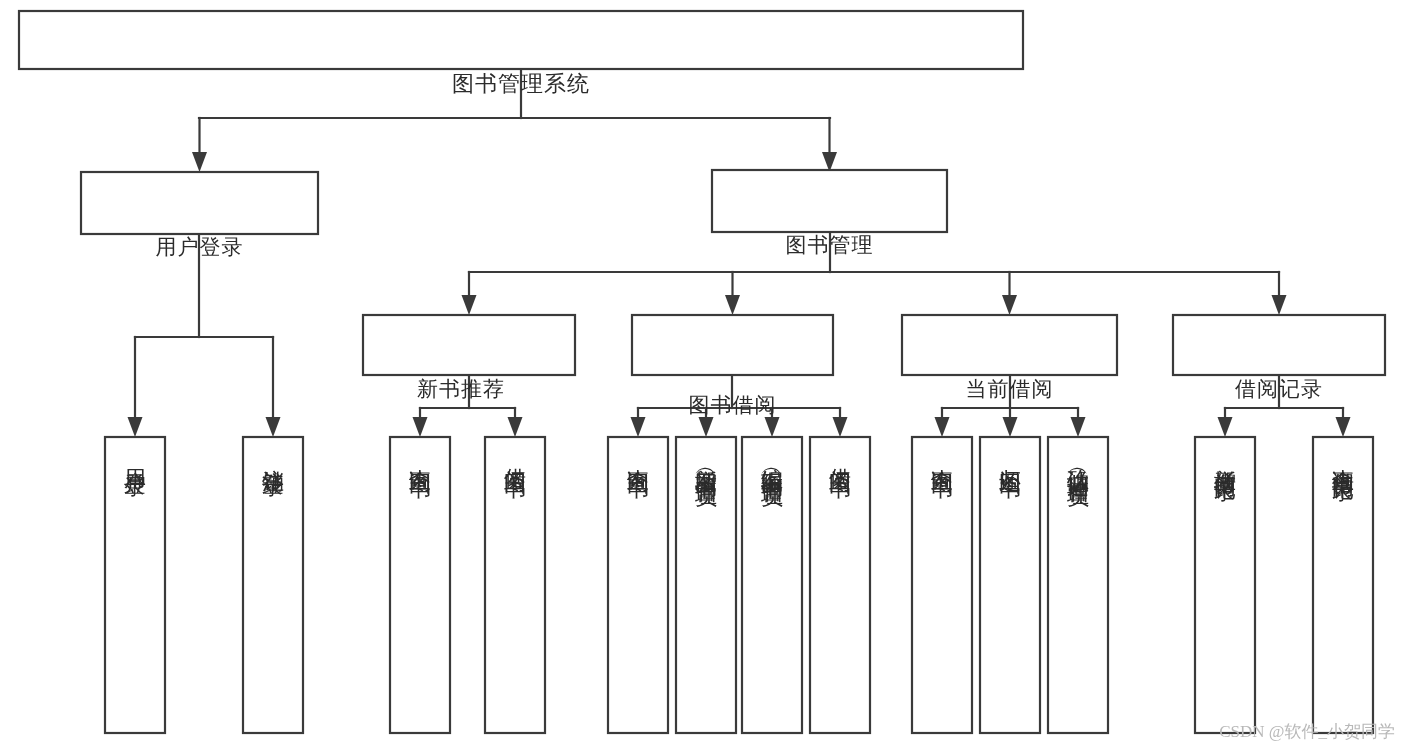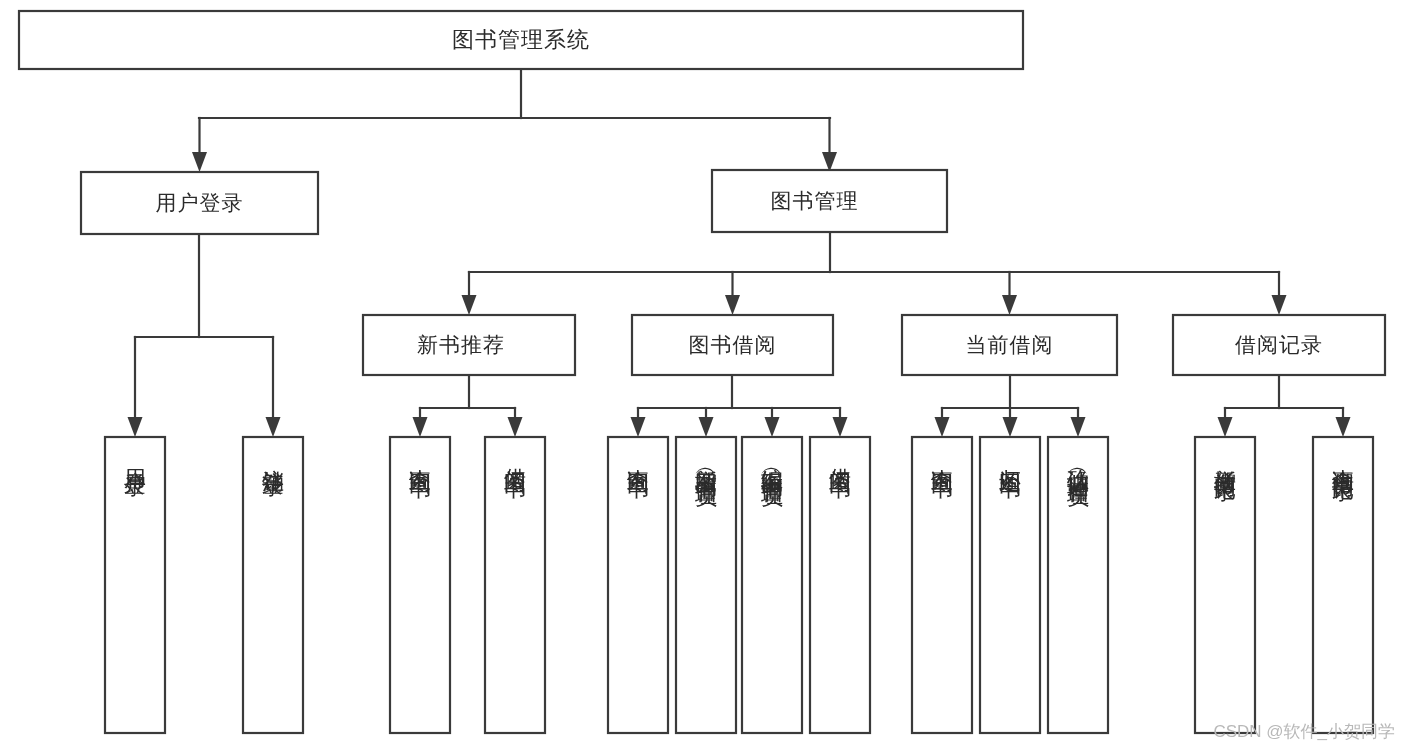--- a/index.html
+++ b/index.html
@@ -59,36 +59,37 @@
     color: #2b2b2b;
     letter-spacing: 2.5px;
     white-space: nowrap;
   }
   .box-label-wrap {
     position: absolute;
     display: flex;
     align-items: center;
     justify-content: center;
     pointer-events: none;
+    margin-top: 44px;
   }
   .box-label-text {
     font-family: "Liberation Sans", "DejaVu Sans", sans-serif;
     font-size: 21px;
     color: #2b2b2b;
     letter-spacing: 1px;
     white-space: nowrap;
   }
   .box-label-text.root {
     font-size: 22px;
   }
   #watermark {
     position: absolute;
     right: 10px;
     bottom: 4px;
-    font-family: Liberation Sans, sans-serif;
+    font-family: Liberation Serif, serif;
     font-size: 17px;
     color: #b8b8b8;
     white-space: nowrap;
     user-select: none;
   }
 </style>
 </head>
 <body>
 
 <div id="diagram-root">
@@ -187,27 +188,27 @@
       </g>
   </svg>
 
   <div id="label-layer">
       <div class="box-label-wrap" style="left: 19px; top: 11px; width: 1004px; height: 58px;">
         <span class="box-label-text root">图书管理系统</span>
       </div>
       <div class="box-label-wrap" style="left: 81px; top: 172px; width: 237px; height: 62px;">
         <span class="box-label-text">用户登录</span>
       </div>
-      <div class="box-label-wrap" style="left: 697px; top: 170px; width: 235px; height: 62px;">
+      <div class="box-label-wrap" style="left: 712px; top: 170px; width: 235px; height: 62px;">
         <span class="box-label-text">图书管理</span>
       </div>
       <div class="box-label-wrap" style="left: 363px; top: 315px; width: 196px; height: 60px;">
         <span class="box-label-text">新书推荐</span>
       </div>
-      <div class="box-label-wrap" style="left: 632px; top: 315px; width: 201px; height: 60px;">
+      <div class="box-label-wrap" style="left: 632px; top: 315px; width: 201px; height: 60px; align-items: flex-end;">
         <span class="box-label-text">图书借阅</span>
       </div>
       <div class="box-label-wrap" style="left: 902px; top: 315px; width: 215px; height: 60px; align-items: center;">
         <span class="box-label-text">当前借阅</span>
       </div>
       <div class="box-label-wrap" style="left: 1173px; top: 315px; width: 212px; height: 60px;">
         <span class="box-label-text">借阅记录</span>
       </div>
       <div class="leaf-label-wrap" style="left: 105px; top: 437px; width: 60px; height: 296px; padding-top: 14px;">
         <span class="leaf-label-text">用户登录</span>

